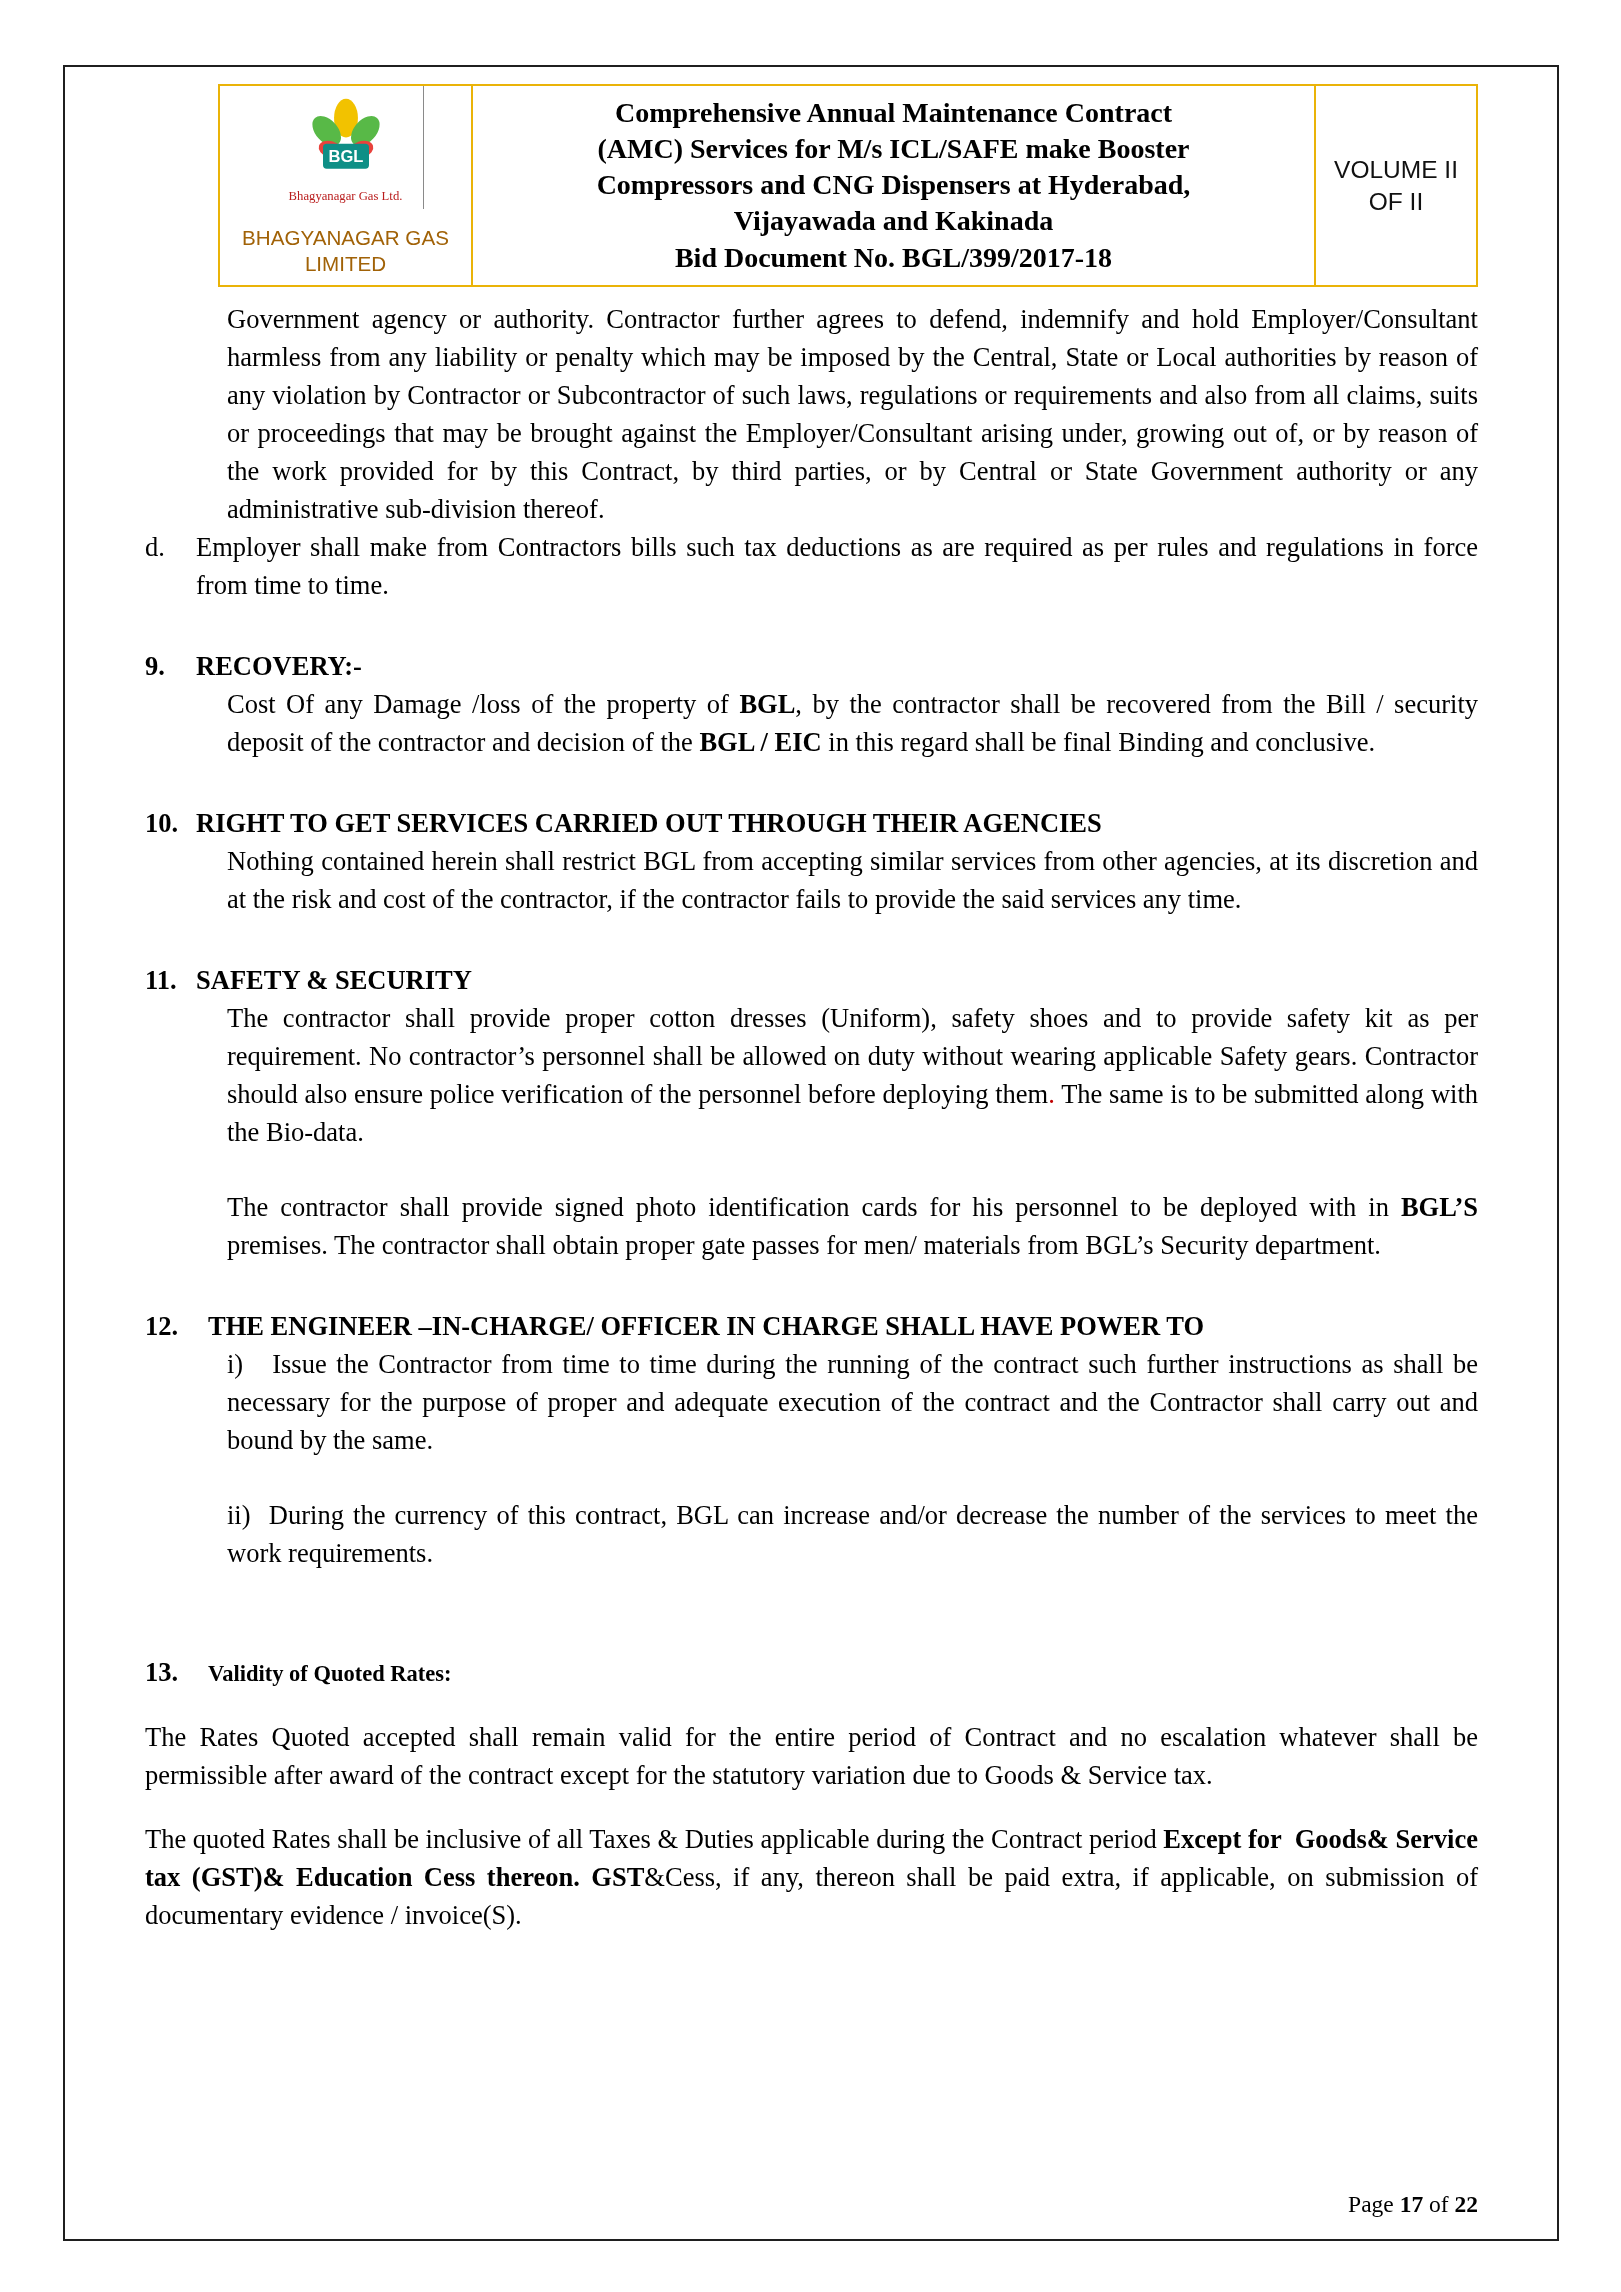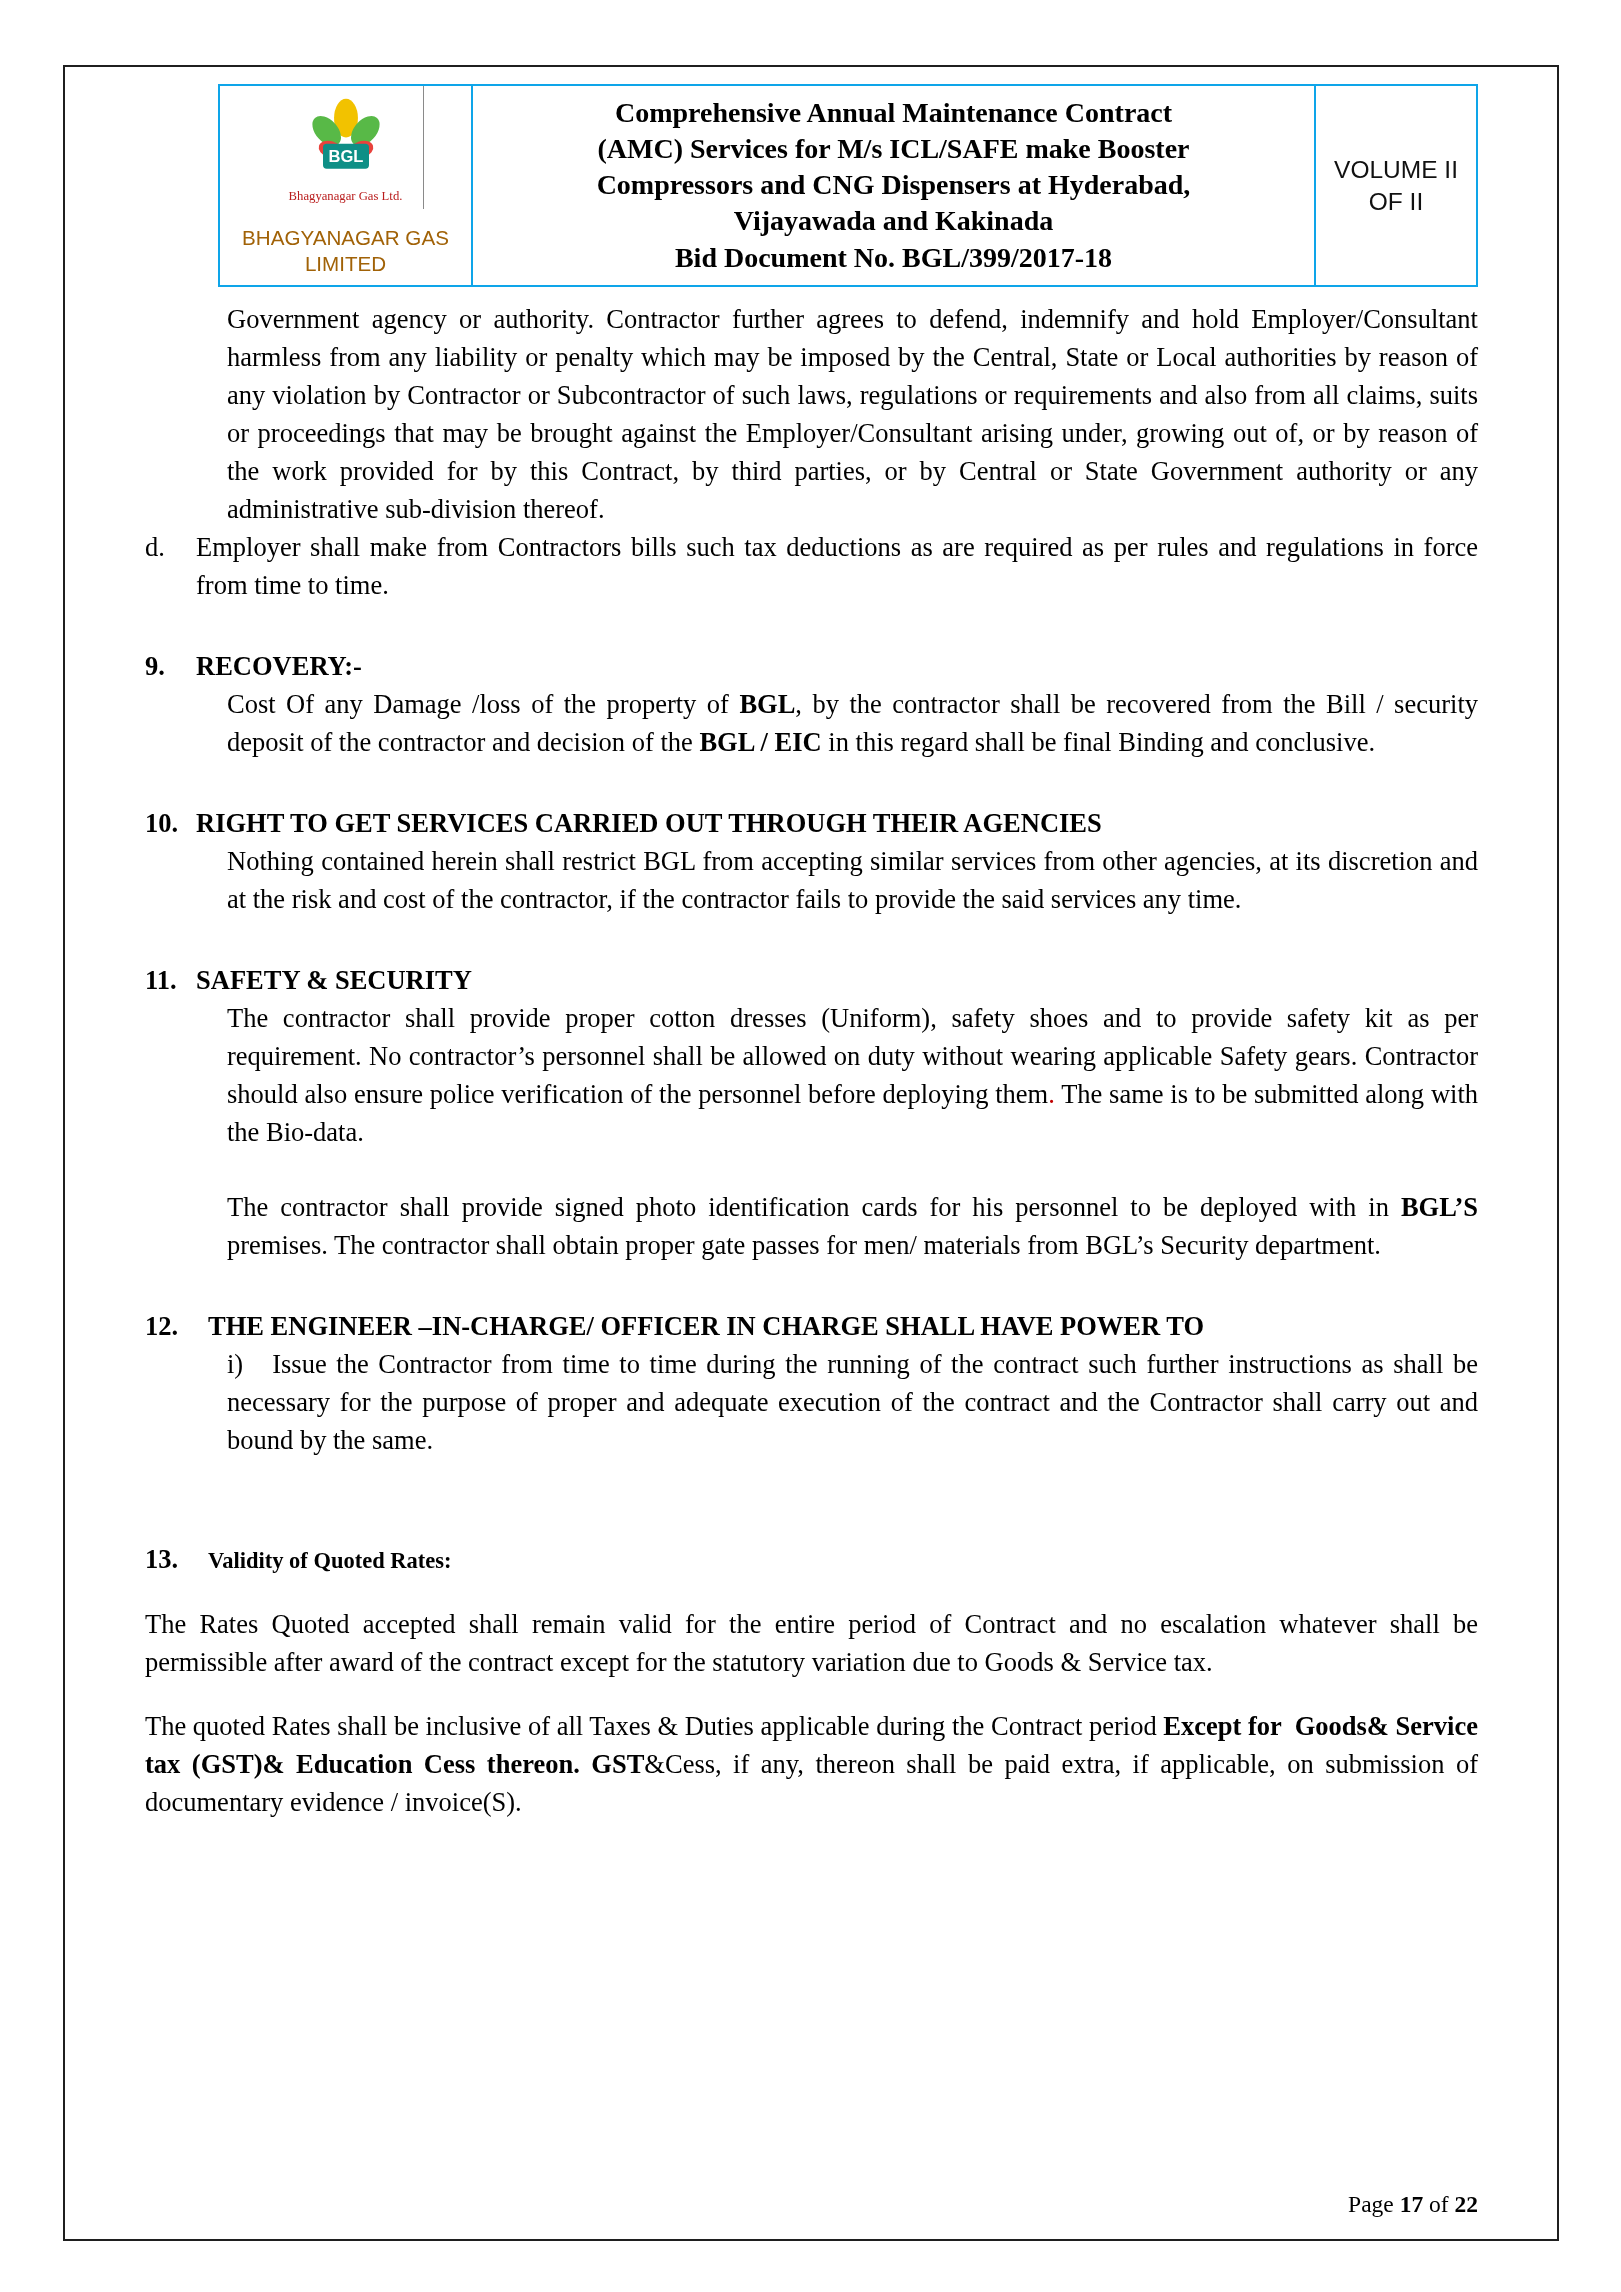--- a/index.html
+++ b/index.html
@@ -10,21 +10,21 @@
     overflow:hidden;
   }
   .page-border {
     position:absolute; left:63px; top:65px; width:1496px; height:2176px;
     border:2px solid #1f1f1f;
   }
   .content { position:absolute; left:145px; top:84px; width:1333px; }
 
   
   .header-table { border-collapse:collapse; margin-left:73px; width:1260px; table-layout:fixed; }
-  .header-table td { border:2px solid #0ea5e9; vertical-align:middle; }
+  .header-table td { border:2px solid #eab308; vertical-align:middle; }
   .cell-logo  { width:253px; padding:9.8px 5.9px 7.8px; text-align:center; }
   .cell-title { padding:7.8px 11.8px; text-align:center; font-weight:bold; font-size:28px; line-height:36px; }
   .cell-volume{ width:162px; text-align:center; font-family:"Liberation Sans", sans-serif;
                 font-size:24.5px; line-height:32px; color:#111; }
   .logo-wrap { position:relative; width:176px; margin:0 auto; }
   .logo-svg  { width:102px; height:92px; display:block; margin:0 auto; }
   .logo-divider { position:absolute; right:9.8px; top:-9.8px; width:1px; height:123px; background:#8a8a8a; }
   .logo-sub { font-size:12.7px; line-height:15.7px; color:#b91c1c; margin-top:1px; }
   .company-name { margin-top:20px; font-family:"Liberation Sans", sans-serif;
                   font-size:20.6px; line-height:26.5px; color:#a16207; }
@@ -129,20 +129,21 @@
       <p class="just ind1"><span>The contractor shall provide proper cotton dresses (Uniform), safety shoes and to provide safety kit as per requirement. No contractor’s personnel shall be allowed on duty without wearing applicable Safety gears. Contractor should also ensure police verification of the personnel before deploying them</span><span class="red">.</span><span> The same is to be submitted along with the Bio-data.</span></p>
       <p class="just ind1 pgap"><span>The contractor shall provide signed photo identification cards for his personnel to be deployed with in </span><b>BGL’S</b><span> premises. The contractor shall obtain proper gate passes for men/ materials from BGL’s Security department.</span></p>
     </div>
 
     <div class="section">
       <div class="sec-head">
         <span class="sec-num wide">12.</span>
         <span class="sec-title">THE ENGINEER –IN-CHARGE/ OFFICER IN CHARGE SHALL HAVE POWER TO</span>
       </div>
       <p class="just ind1">i)&nbsp;&nbsp;&nbsp;Issue the Contractor from time to time during the running of the contract such further instructions as shall be necessary for the purpose of proper and adequate execution of the contract and the Contractor shall carry out and bound by the same.</p>
+      <p class="just ind1 pgap">ii)&nbsp;&nbsp;During the currency of this contract, BGL can increase and/or decrease the number of the services to meet the work requirements.</p>
     </div>
 
     <div class="section">
       <div class="sec-head">
         <span class="sec-num wide">13.</span>
         <span class="sec-title sec13-title">Validity of Quoted Rates:</span>
       </div>
       <p class="just ind2 pgap-sm">The Rates Quoted accepted shall remain valid for the entire period of Contract and no escalation whatever shall be permissible after award of the contract except for the statutory variation due to Goods &amp; Service tax.</p>
       <p class="just ind2 pgap-sm"><span>The quoted Rates shall be inclusive of all Taxes &amp; Duties applicable during the Contract period </span><b>Except for &nbsp;Goods&amp; Service tax (GST)&amp; Education Cess thereon. GST</b><span>&amp;Cess, if any, thereon shall be paid extra, if applicable, on submission of documentary evidence / invoice(S).</span></p>
     </div>

